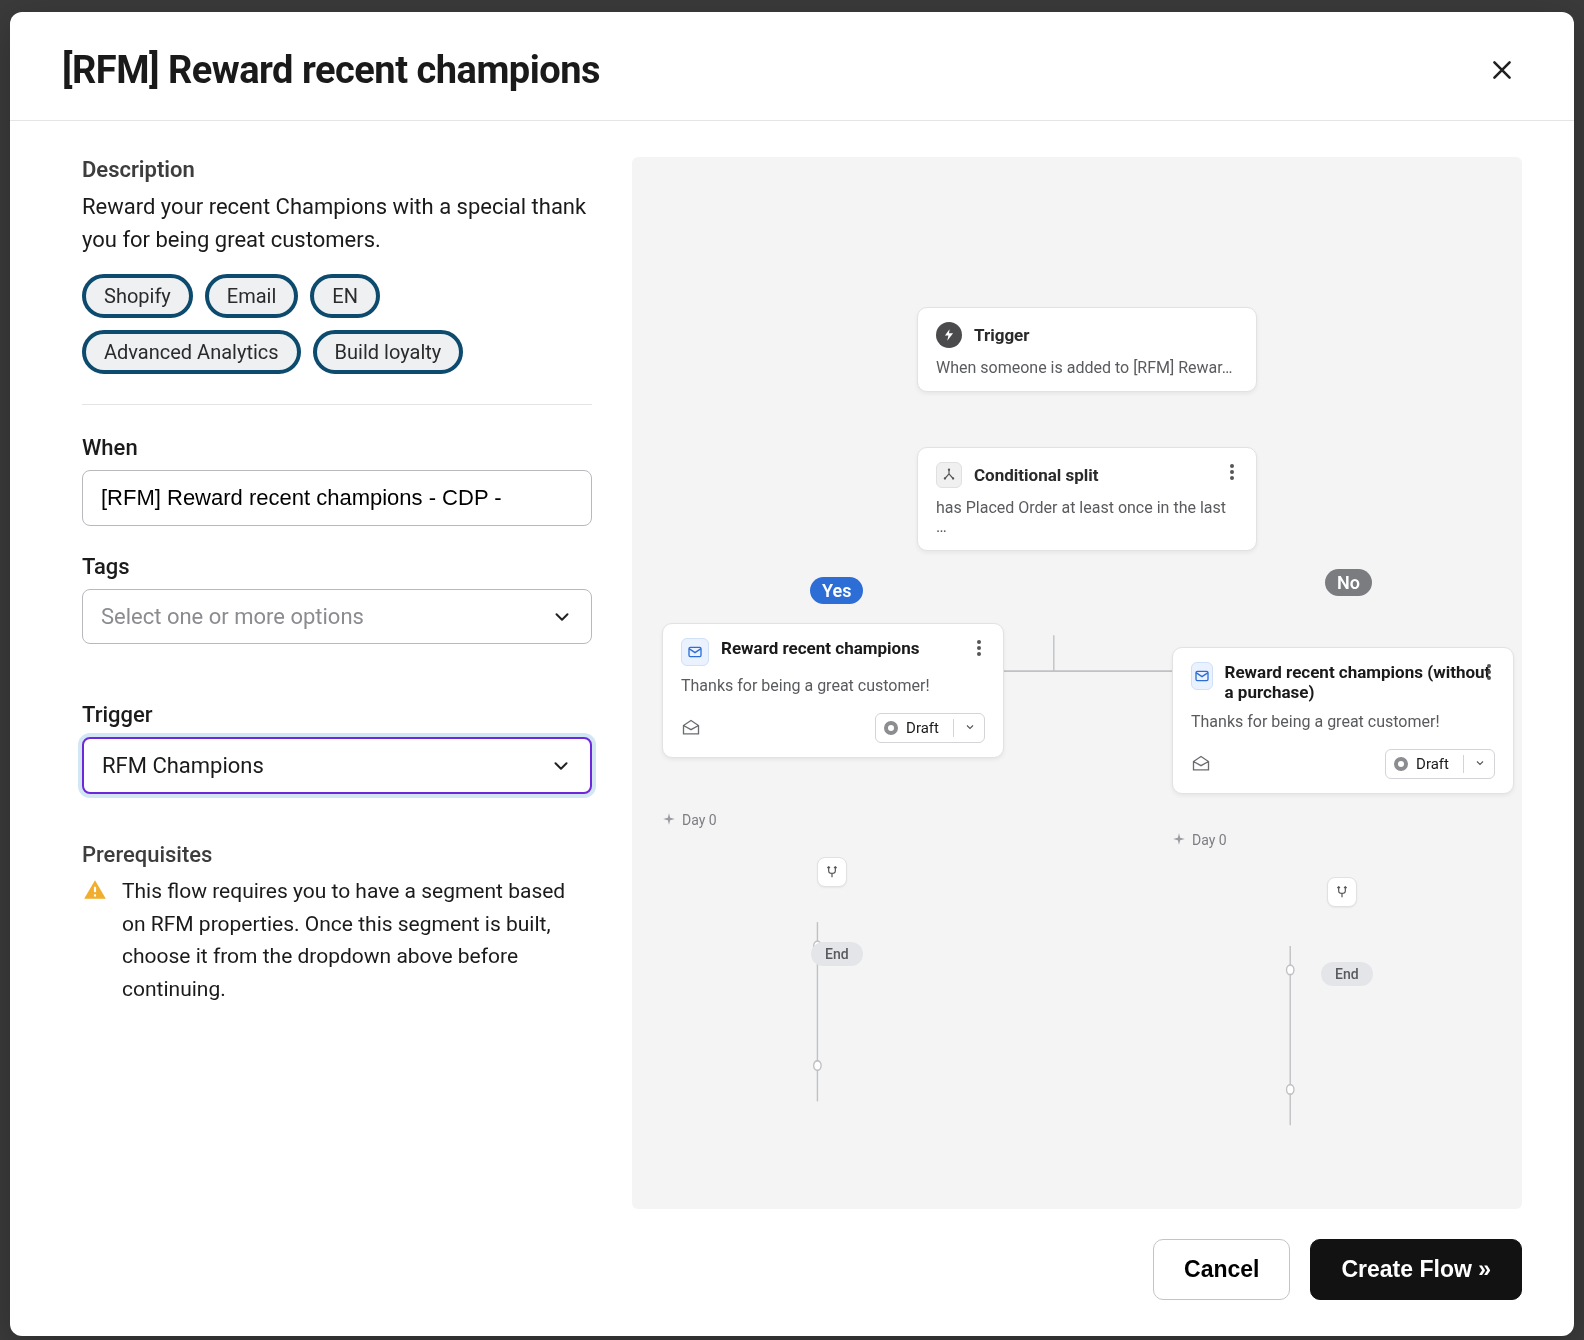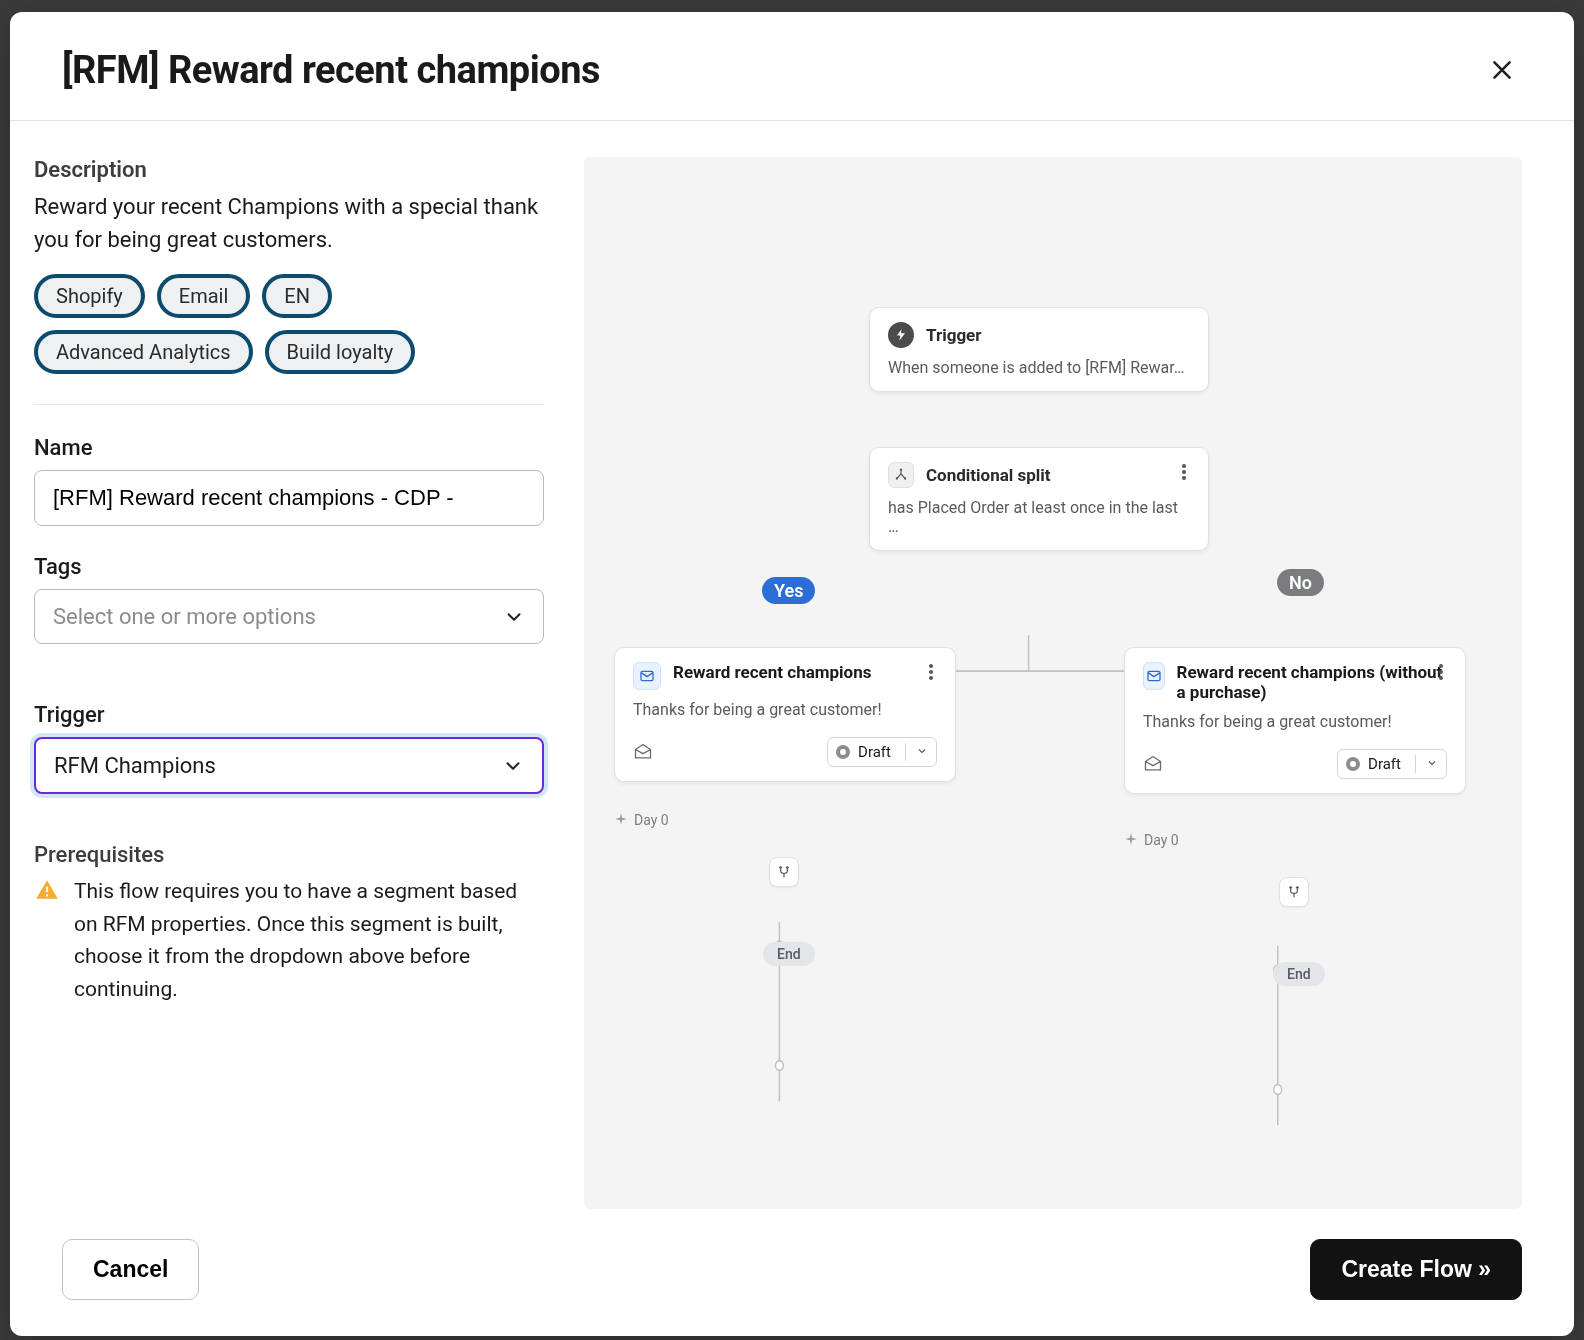--- a/index.html
+++ b/index.html
@@ -45,21 +45,21 @@
     .close-x {
       width: 40px; height: 40px;
       display:flex; align-items:center; justify-content:center;
       cursor:pointer;
       border-radius: 6px;
     }
     .close-x svg { width: 26px; height: 26px; }
     .modal-body {
       flex: 1;
       display: flex;
-      padding: 36px 52px 0 24px;
+      padding: 36px 52px 0 72px;
       gap: 40px;
       overflow: hidden;
     }
     .left-pane {
       width: 510px;
       flex-shrink: 0;
     }
     .right-pane {
       flex: 1;
       background: #f4f4f4;
@@ -134,21 +134,21 @@
       flex-shrink: 0;
       margin-top: 2px;
     }
     .prereq-text {
       font-size: 21px;
       line-height: 1.55;
       color: #1b1b1b;
     }
     .modal-footer {
       display: flex;
-      justify-content: space-between;
+      justify-content: flex-end;
       gap: 20px;
       padding: 30px 52px 36px 52px;
     }
     .btn {
       padding: 16px 30px;
       font-size: 23px;
       font-weight: 600;
       border-radius: 10px;
       cursor: pointer;
       border: 1px solid #c2c4c8;
@@ -308,21 +308,21 @@
 
       <div class="chips">
         <span class="chip">Shopify</span>
         <span class="chip">Email</span>
         <span class="chip">EN</span>
         <span class="chip">Advanced Analytics</span>
         <span class="chip">Build loyalty</span>
       </div>
 
       <div class="field">
-        <label>Name</label>
+        <label>When</label>
         <input class="text-input" type="text" value="[RFM] Reward recent champions - CDP -" style="">
       </div>
 
       <div class="field">
         <label>Tags</label>
         <div class="select-box">
           <span class="placeholder">Select one or more options</span>
           <svg class="chev" viewBox="0 0 24 24">
               <path d="M6 9l6 6 6-6" stroke="#222" stroke-width="2.2" fill="none" stroke-linecap="round" stroke-linejoin="round"></path>
             </svg>
@@ -403,21 +403,21 @@
                 <circle cx="2" cy="8" r="2" fill="#555"></circle>
                 <circle cx="2" cy="14" r="2" fill="#555"></circle>
               </svg>
           </div>
           <div class="node-sub">has Placed Order at least once in the last …</div>
         </div>
 
         <div class="pill pill-yes" style="left:178px; top:420px;">Yes</div>
         <div class="pill pill-no" style="left:693px; top:412px;">No</div>
 
-        <div class="node email-node" style="left:30px; top:490px; width:342px;">
+        <div class="node email-node" style="left:30px; top:466px; width:342px;">
           <div class="title-row">
             <span class="email-icon">
               <svg width="16" height="16" viewBox="0 0 24 24">
                   <rect x="3" y="5" width="18" height="14" rx="2" fill="none" stroke="#2d6ed6" stroke-width="2"></rect>
                   <path d="M3 7 L12 13 L21 7" stroke="#2d6ed6" stroke-width="2" fill="none"></path>
                 </svg>
             </span>
             <span>Reward recent champions</span>
           </div>
           <div class="kebab">

